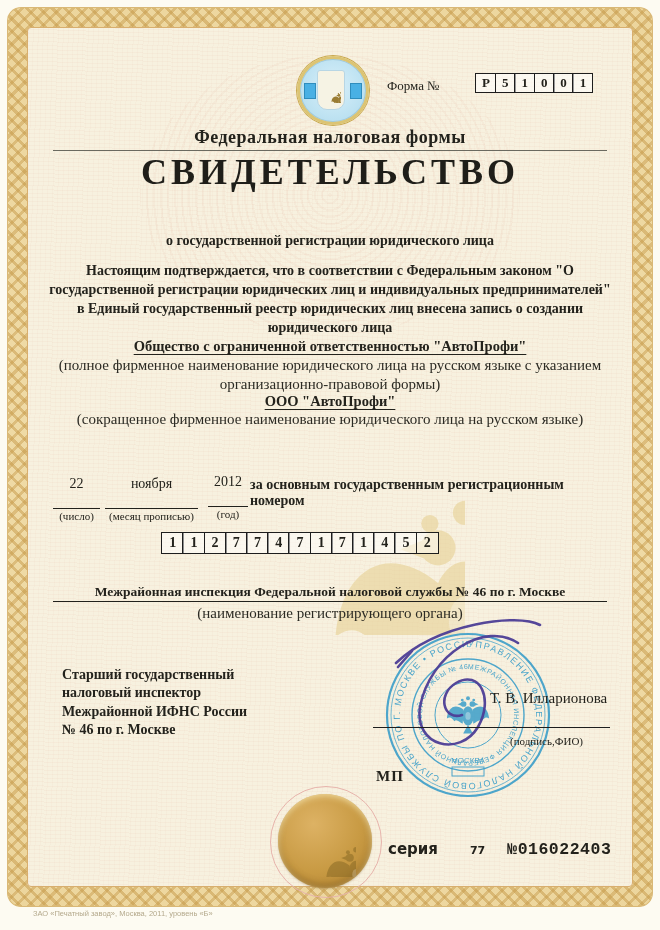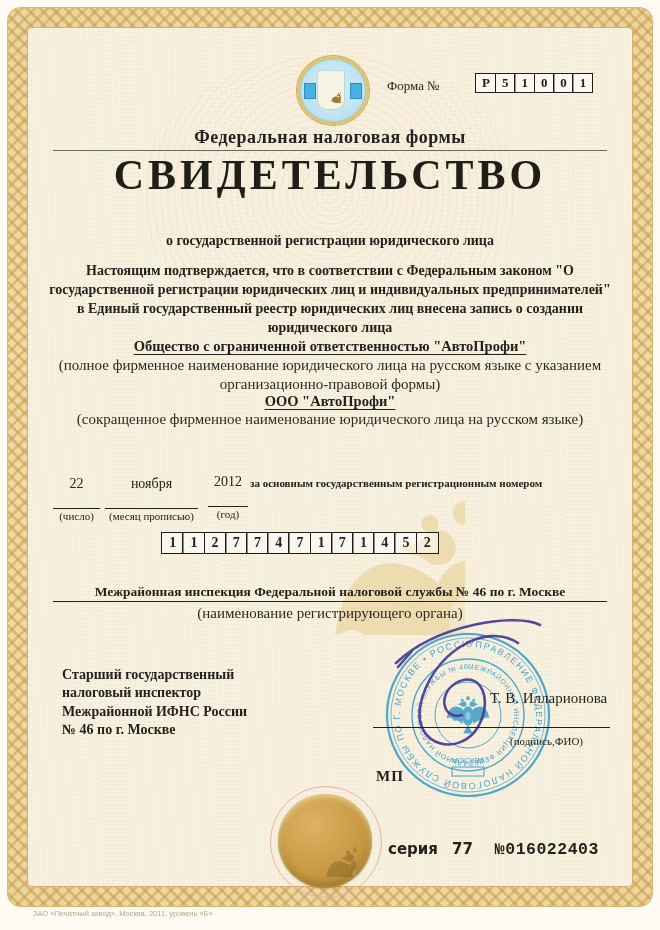--- a/index.html
+++ b/index.html
@@ -47,36 +47,36 @@
   .forma-label{left:387px;top:78px;font-size:13px;}
   .codeboxes{display:flex;}
   .codeboxes .cell{width:19px;height:18px;border:1.6px solid #1d1d1d;margin-left:-1.6px;
     display:flex;align-items:center;justify-content:center;
     font-weight:bold;font-size:13px;background:rgba(255,255,255,.55);}
   .formcode{left:477px;top:73px;}
 
   .agency{top:127px;font-size:18px;font-weight:bold;letter-spacing:.5px;}
   .rule{height:0;border-top:1px solid #6b6a60;}
   .rule.agency-rule{left:53px;right:53px;top:150px;}
-  .doc-title{top:151px;font-size:42px;font-weight:bold;letter-spacing:4px;color:#1f1e19;}
+  .doc-title{top:151px;font-size:36px;font-weight:bold;letter-spacing:4px;color:#1f1e19;}
   .subtitle{top:233px;font-size:14px;font-weight:bold;}
   .paragraph{top:262px;left:48px;right:48px;text-align:center;font-size:14px;font-weight:bold;line-height:1.35;}
 
   .uname{font-weight:bold;font-size:14.5px;text-decoration:underline;text-underline-offset:3px;}
   .full-name{top:337px;}
   .note{font-size:15px;line-height:1.25;color:#2c2b24;}
   .note1{top:356px;left:48px;right:48px;text-align:center;}
   .short-name{top:392px;}
   .note2{top:410px;}
 
   
   .datefield{position:absolute;text-align:center;font-size:14px;}
   .datefield .val{display:block;border-bottom:1.4px solid #22211c;padding-bottom:16px;}
   .datefield .lbl{display:block;font-size:11px;padding-top:1px;}
-  .after-number{left:250px;top:477px;width:362px;font-size:11px;font-weight:bold;}
+  .after-number{left:250px;top:477px;width:362px;font-size:14px;font-weight:bold;}
 
   .ogrn{left:163px;top:532px;}
   .ogrn .cell{width:21px;height:20px;border:1.8px solid #1d1d1d;margin-left:-1.8px;
     display:flex;align-items:center;justify-content:center;font-weight:bold;font-size:14px;
     background:rgba(255,255,255,.5);}
 
   .authority{top:584px;font-size:13.5px;font-weight:bold;}
   .authority-rule{left:53px;right:53px;top:601px;border-top:1.2px solid #22211c;}
   .authority-note{top:604px;}
 
@@ -89,21 +89,21 @@
 
   .seal-ring{left:270px;top:786px;width:110px;height:110px;border-radius:50%;border:1.5px solid #e7b4ac;}
   .seal{left:278px;top:794px;width:94px;height:94px;border-radius:50%;
     background:radial-gradient(circle at 38% 32%, #ddb264 0%, #c89a43 55%, #ad7e2e 100%);
     box-shadow:inset 0 2px 6px rgba(255,236,180,.8), inset 0 -3px 7px rgba(90,60,10,.45), 0 1px 2px rgba(120,90,40,.3);
     display:flex;align-items:center;justify-content:center;}
   .seal .eagle-in{width:62px;height:72px;color:#8a6a25;opacity:.55;}
 
   .serial{left:388px;top:840px;display:flex;align-items:baseline;font-weight:bold;}
   .serial .w1{font-family:"DejaVu Sans", sans-serif;font-size:15px;}
-  .serial .w2{font-family:"DejaVu Sans", sans-serif;font-size:15px;margin-left:14px;}
+  .serial .w2{font-family:"DejaVu Sans", sans-serif;font-size:11px;margin-left:32px;}
   .serial .w3{font-family:"Liberation Mono", monospace;font-size:16.5px;margin-left:22px;letter-spacing:.5px;}
 
   .printer{left:33px;top:909px;font-size:7.5px;color:#b4a98c;font-family:"Liberation Sans", sans-serif;}
 </style>
 </head>
 <body>
 
 <svg width="0" height="0" style="position:absolute" aria-hidden="true">
   <defs>
     <symbol id="eagle" viewBox="-50 -52 100 104">

